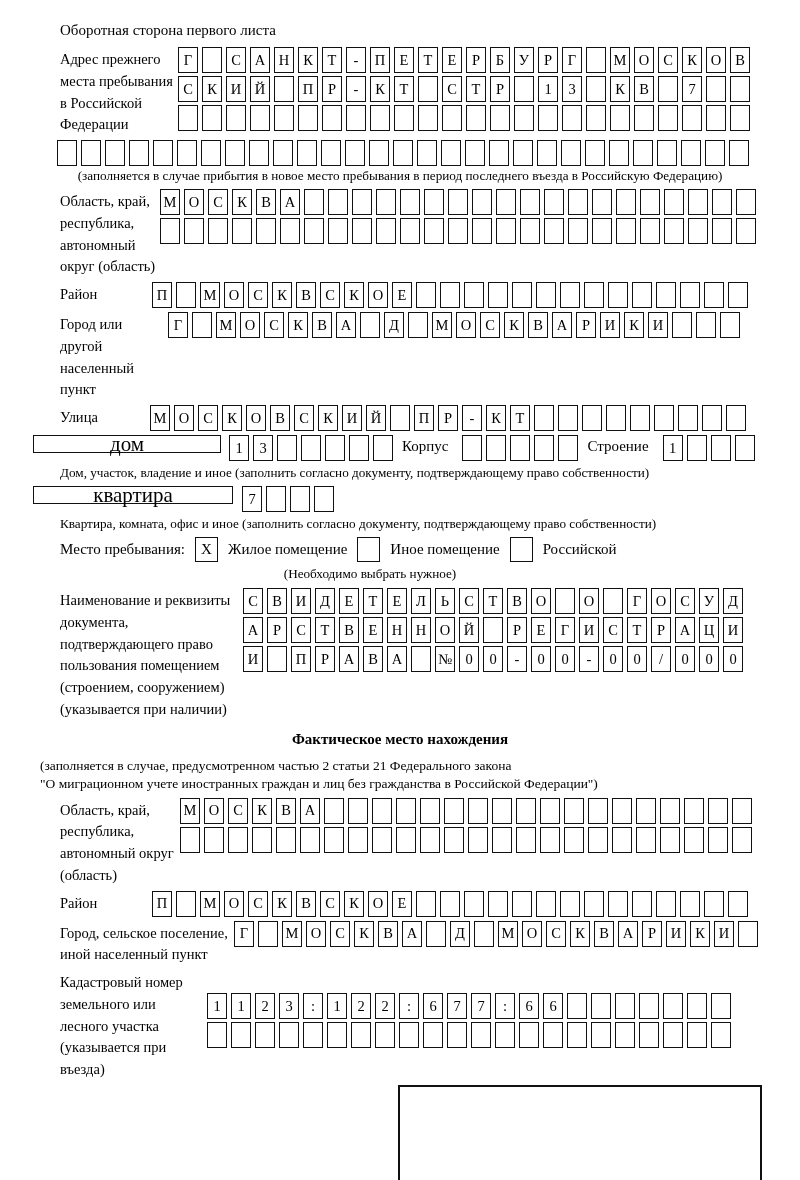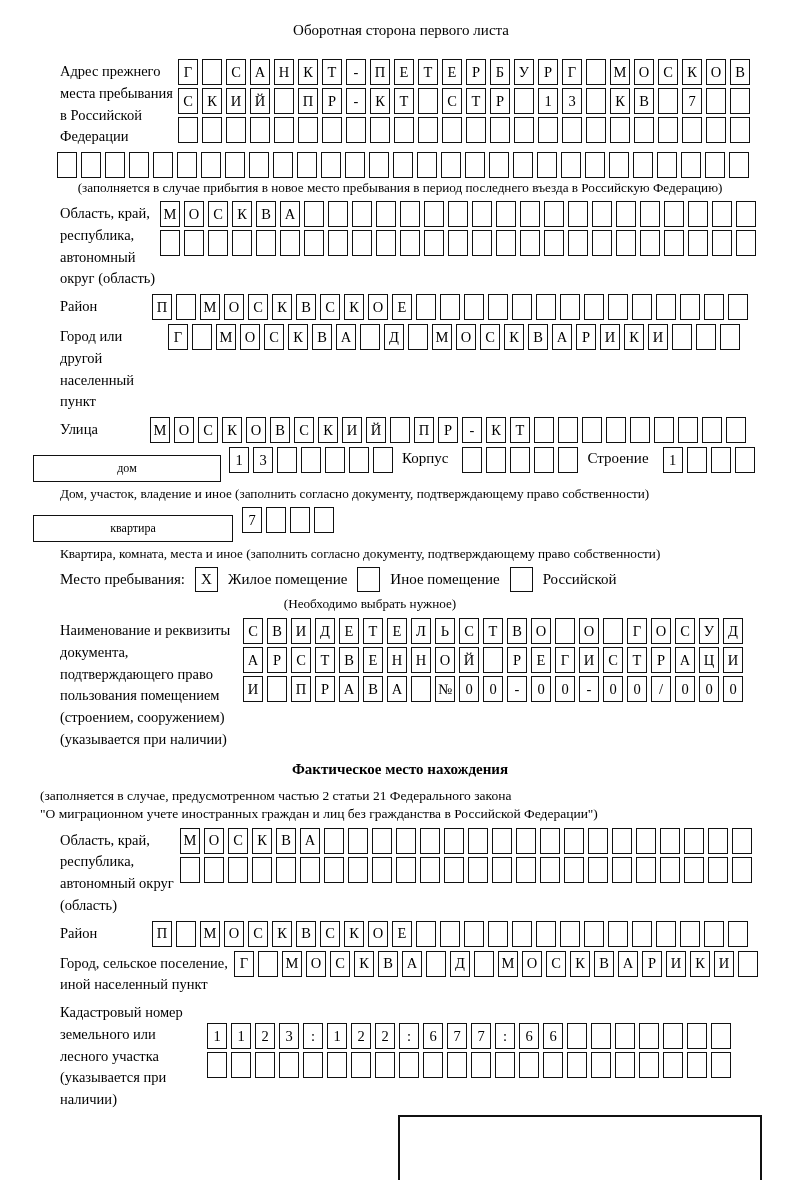--- a/index.html
+++ b/index.html
@@ -2,21 +2,21 @@
 <html><head>
 <meta charset="utf-8">
 <style>
   * { box-sizing: border-box; }
   html, body { margin: 0; padding: 0; background: #fff; }
   .page {
     width: 800px; height: 1180px; margin: 0 auto; background: #fff; color: #000;
     font-family: "Liberation Serif", "DejaVu Serif", serif;
     font-size: 15px; padding: 12px 40px 0 60px; overflow: hidden; position: relative;
   }
-  .top-note { text-align: center; padding-right: 18px; margin: 10px 0 20px 0; font-size: 15px; }
+  .top-note { text-align: left; padding-right: 18px; margin: 10px 0 8px 0; font-size: 15px; }
 
   .frow { display: flex; align-items: flex-start; margin-bottom: 4px; }
   .lbl { flex: 0 0 auto; line-height: 1.5; font-size: 14.5px; padding-top: 2px; }
   .w118 { width: 118px; } .w100 { width: 100px; } .w92 { width: 92px; }
   .w108 { width: 108px; } .w90 { width: 90px; } .w183 { width: 183px; }
   .w120 { width: 120px; } .w174 { width: 174px; } .w147 { width: 147px; }
   .rows { display: flex; flex-direction: column; gap: 3px; }
 
   .cells { display: flex; gap: 4px; flex-wrap: nowrap; }
   .cell {
@@ -24,22 +24,22 @@
     display: flex; align-items: center; justify-content: center;
     font-size: 14.5px; line-height: 1; background: #fff;
   }
   .fullrow { margin-left: -3px; margin-bottom: 2px; }
 
   .caption { font-size: 13.2px; margin: 1px 0 5px 0; }
   .center { text-align: center; margin-left: -20px; }
   .sec-title { text-align: center; font-weight: bold; font-size: 15.5px; margin: 4px 0 6px -20px; }
 
   .labelbox {
-    border: 1.8px solid #111; height: 27px; display: flex; align-items: center;
-    justify-content: center; font-size: 12px; flex: 0 0 auto; background: #fff; margin-top: 8px;
+    border: 1.8px solid #111; height: 18px; display: flex; align-items: center;
+    justify-content: center; font-size: 21px; flex: 0 0 auto; background: #fff;
   }
   .dombox { width: 188px; margin-left: -27px; margin-right: 8px; }
   .kvbox { width: 200px; margin-left: -27px; margin-right: 9px; }
   .inline-lbl { flex: 0 0 auto; padding: 3px 14px 0 9px; font-size: 15px; }
 
   .mesto { align-items: center; margin-top: 3px; }
   .mlbl { padding-right: 10px; font-size: 15px; }
   .chk {
     width: 23px; height: 25px; border: 1.8px solid #111; margin-right: 10px;
     display: flex; align-items: center; justify-content: center; font-size: 15px; background: #fff;
@@ -364,21 +364,21 @@
 
   <div class="frow">
     <div class="labelbox kvbox">квартира</div>
     <div class="cells">
         <div class="cell">7</div>
         <div class="cell"></div>
         <div class="cell"></div>
         <div class="cell"></div>
       </div>
   </div>
-  <div class="caption">Квартира, комната, места и иное (заполнить согласно документу, подтверждающему право собственности)</div>
+  <div class="caption">Квартира, комната, офис и иное (заполнить согласно документу, подтверждающему право собственности)</div>
 
   <div class="frow mesto">
     <div class="mlbl">Место пребывания:</div>
     <div class="chk">X</div>
     <div class="mlbl">Жилое помещение</div>
     <div class="chk"></div>
     <div class="mlbl">Иное помещение</div>
     <div class="chk"></div>
     <div class="mlbl">Российской</div>
   </div>
@@ -576,21 +576,21 @@
         <div class="cell">А</div>
         <div class="cell">Р</div>
         <div class="cell">И</div>
         <div class="cell">К</div>
         <div class="cell">И</div>
         <div class="cell"></div>
       </div>
   </div>
 
   <div class="frow">
-    <div class="lbl w147">Кадастровый номер земельного или лесного участка (указывается при наличии)</div>
+    <div class="lbl w147">Кадастровый номер земельного или лесного участка (указывается при въезда)</div>
     <div class="rows offset-rows">
       <div class="cells">
           <div class="cell">1</div>
           <div class="cell">1</div>
           <div class="cell">2</div>
           <div class="cell">3</div>
           <div class="cell">:</div>
           <div class="cell">1</div>
           <div class="cell">2</div>
           <div class="cell">2</div>

